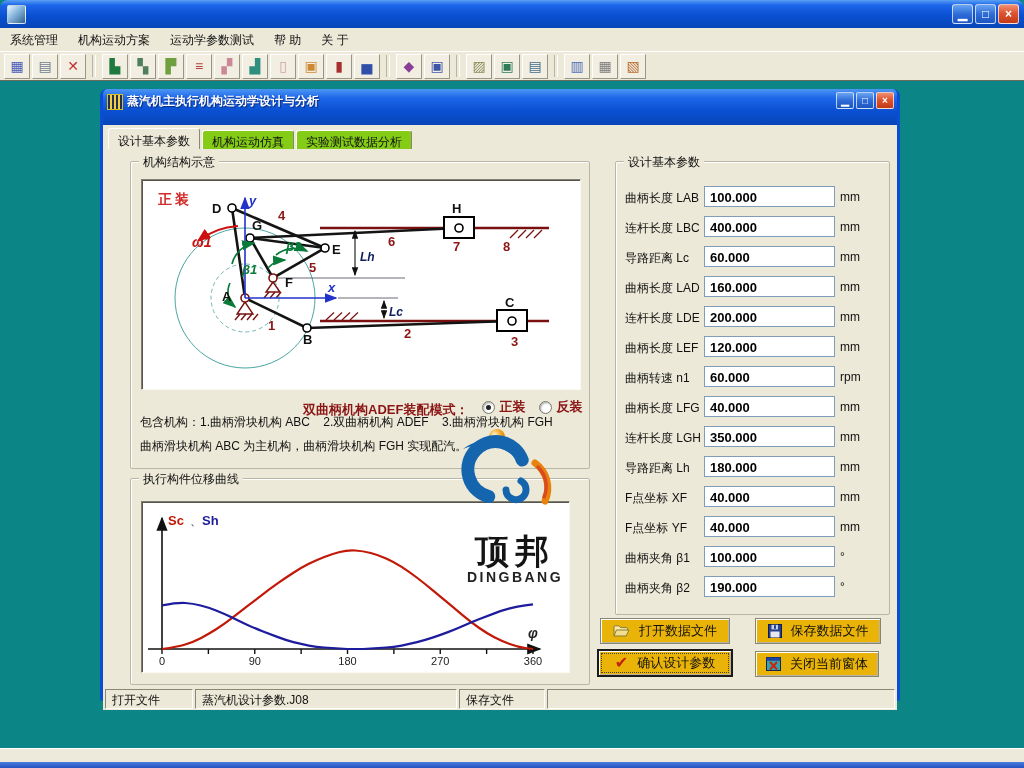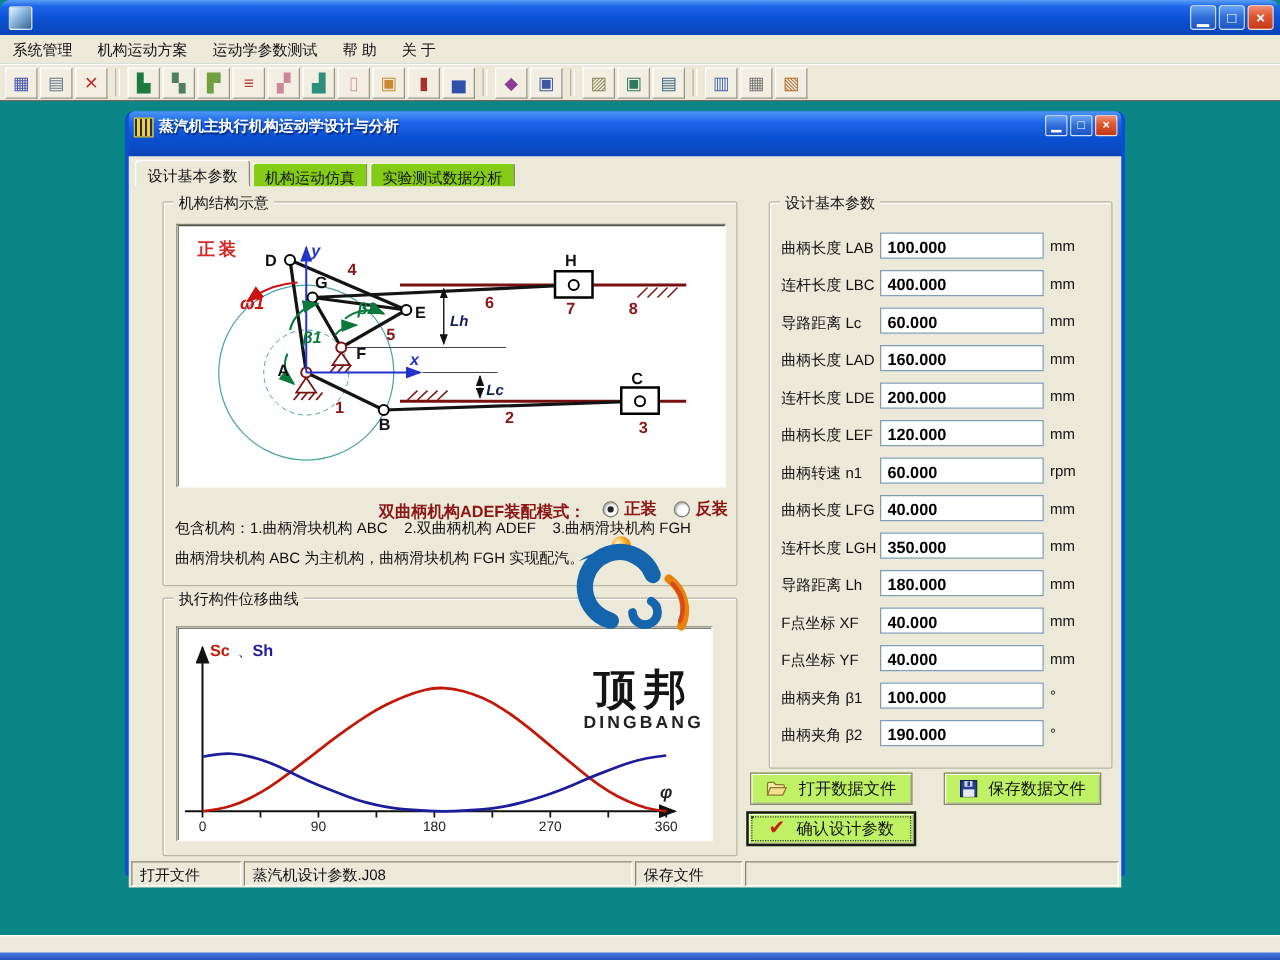--- a/index.html
+++ b/index.html
@@ -73,21 +73,21 @@
   .chart-canvas{left:10px;top:22px;width:427px;height:170px;}
   
   .group-params{left:512px;top:36px;width:273px;height:452px;}
   .prow{position:absolute;left:0;width:100%;height:22px;}
   .plabel{position:absolute;left:9px;top:4px;font-size:12px;color:#111;white-space:nowrap;}
   .pinput{position:absolute;left:88px;top:0;width:122px;height:18px;background:#FFF;
     border:1px solid #7F9DB9;font-weight:bold;font-size:13px;padding:1px 2px 0 5px;
     font-family:"Liberation Sans","DejaVu Sans",sans-serif;color:#000;}
   .punit{position:absolute;left:224px;top:4px;font-size:12px;color:#111;}
   
-  .xbtn{position:absolute;background:#bef264;border:1px solid #888672;
+  .xbtn{position:absolute;background:#eab308;border:1px solid #888672;
     box-shadow:inset 1px 1px 0 #FFF,inset -1px -1px 0 #B9B5A2;font-size:13px;color:#111;
     display:flex;align-items:center;justify-content:center;gap:9px;
     font-family:"Liberation Sans","DejaVu Sans",sans-serif;}
   .xbtn.default{border:2px solid #1A1A1A;outline:1px dotted #444;outline-offset:-5px;}
   .btn-open{left:497px;top:493px;width:130px;height:26px;}
   .btn-save{left:652px;top:493px;width:126px;height:26px;}
   .btn-confirm{left:494px;top:524px;width:136px;height:28px;}
   .btn-close{left:652px;top:526px;width:124px;height:26px;}
   .chk{color:#C22212;font-size:16px;font-weight:bold;line-height:1;}
   
@@ -458,24 +458,32 @@
           <rect x="3.5" y="0.8" width="6.5" height="4.6" fill="#C8D0E8"></rect>
           <rect x="6" y="1.2" width="2" height="3.6" fill="#27408B"></rect>
           <rect x="2.5" y="7.5" width="9" height="6" fill="#E8E8F0"></rect>
         </svg>
         <span>保存数据文件</span>
       </button>
       <button class="xbtn btn-confirm default">
         <span class="chk">✔</span>
         <span>确认设计参数</span>
       </button>
+      <button class="xbtn btn-close">
+        <svg width="15" height="14" viewBox="0 0 15 14">
+          <rect x="0.5" y="0.5" width="14" height="13" fill="#35A3A8" stroke="#15254F"></rect>
+          <rect x="0.5" y="0.5" width="14" height="3.2" fill="#1C3FA0"></rect>
+          <path d="M4,5 L11,12.5 M11,5 L4,12.5" stroke="#CC2211" stroke-width="2"></path>
+        </svg>
+        <span>关闭当前窗体</span>
+      </button>
 
       <div class="child-status" id="cstatus">
           <div class="spanel" style="width: 88px;">打开文件</div>
-          <div class="spanel" style="width: 311px;">蒸汽机设计参数.J08</div>
+          <div class="spanel" style="width: 262px;">蒸汽机设计参数.J08</div>
           <div class="spanel" style="width: 86px;">保存文件</div>
           <div class="spanel" style="flex: 1 1 0%;"></div>
         </div>
     </div>
   </div>
 </div>
 
 <div class="watermark">
   <svg viewBox="0 0 150 165" width="150" height="165">
     <defs>

